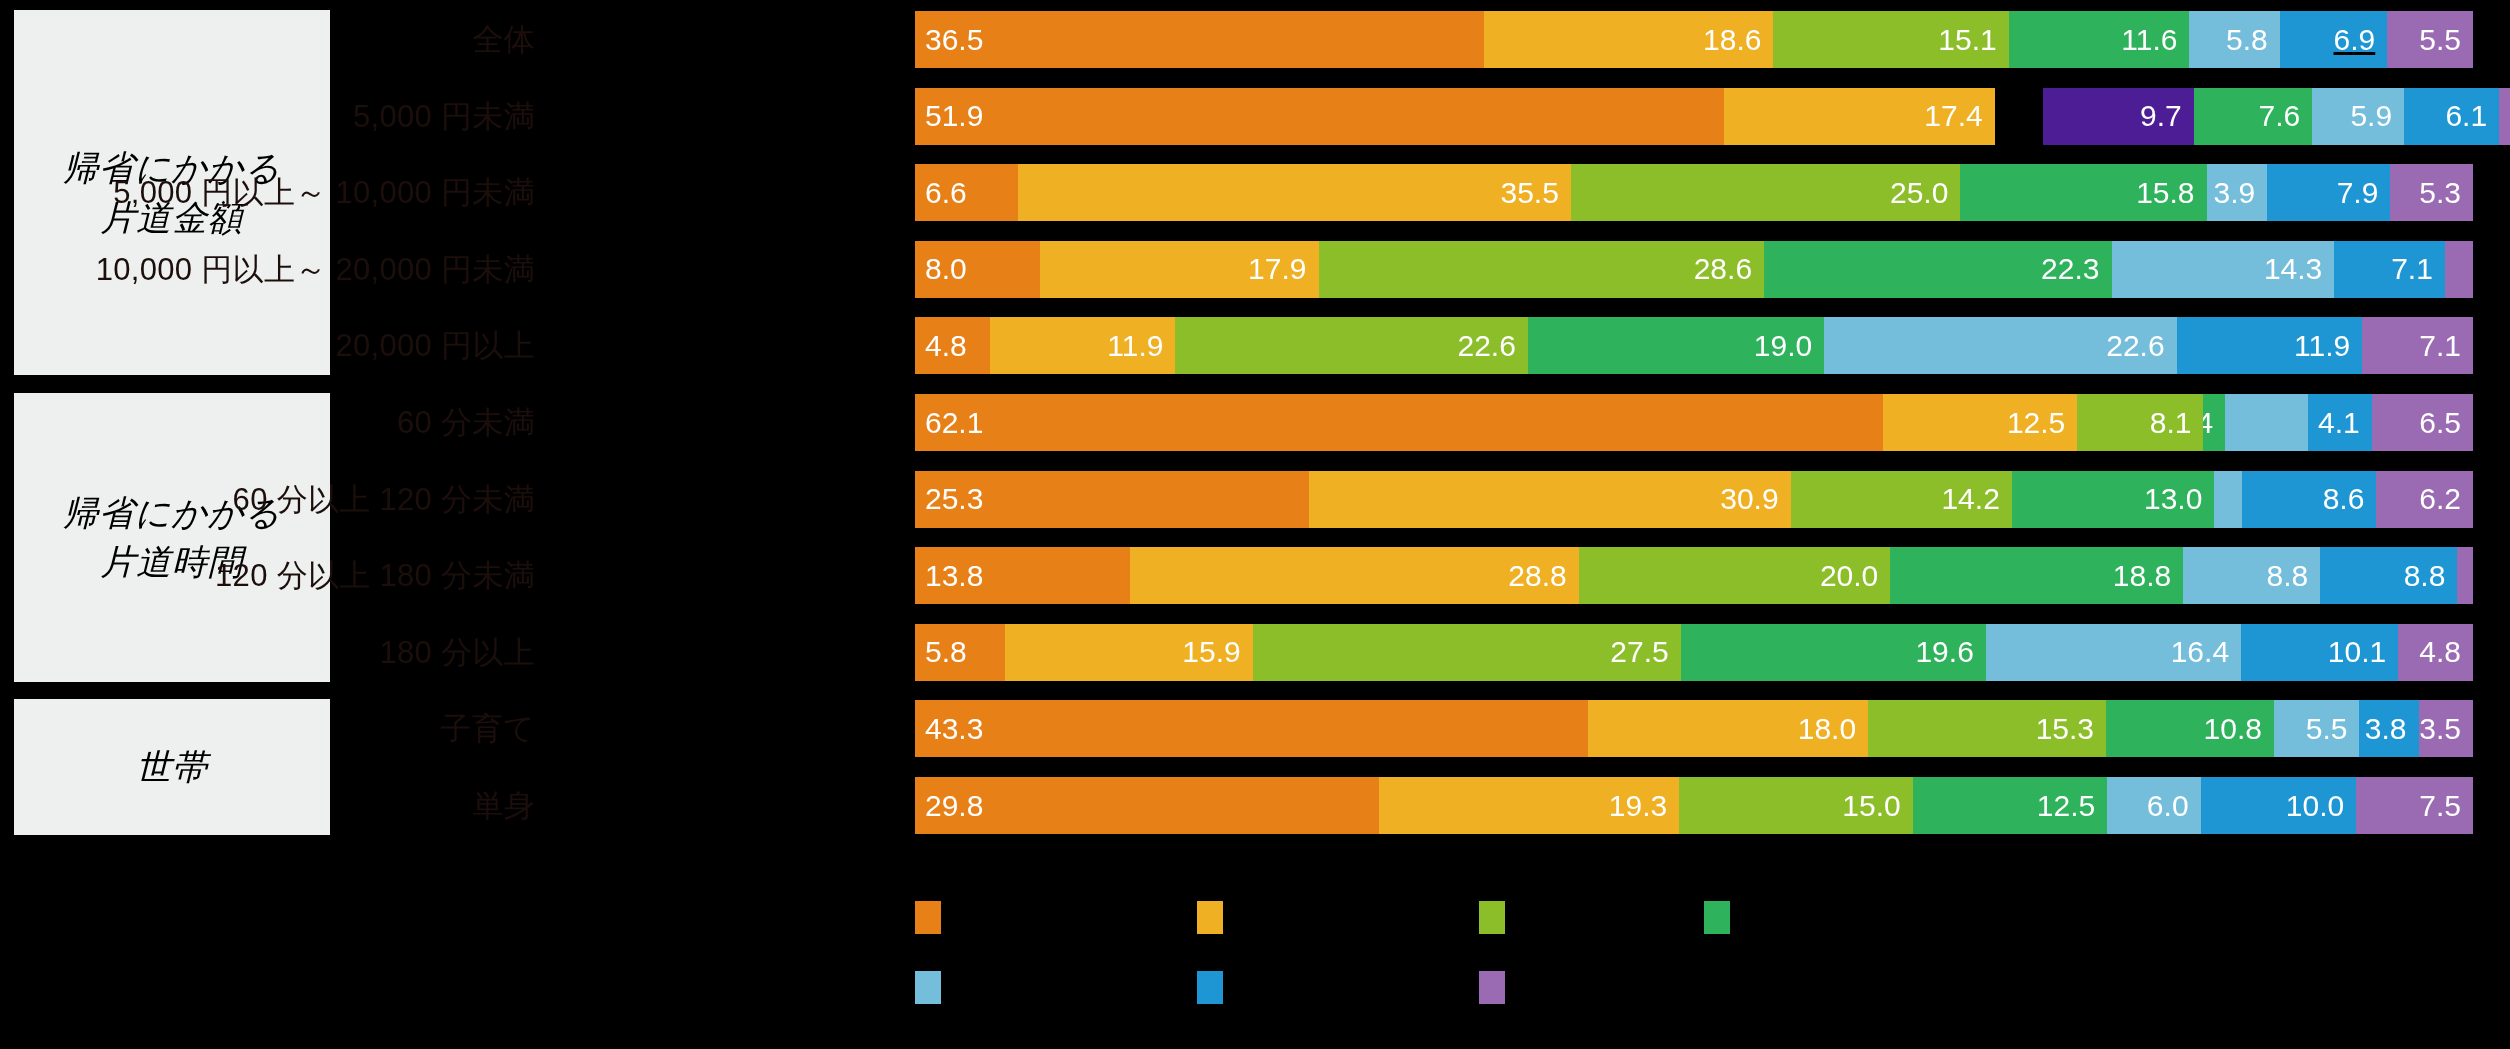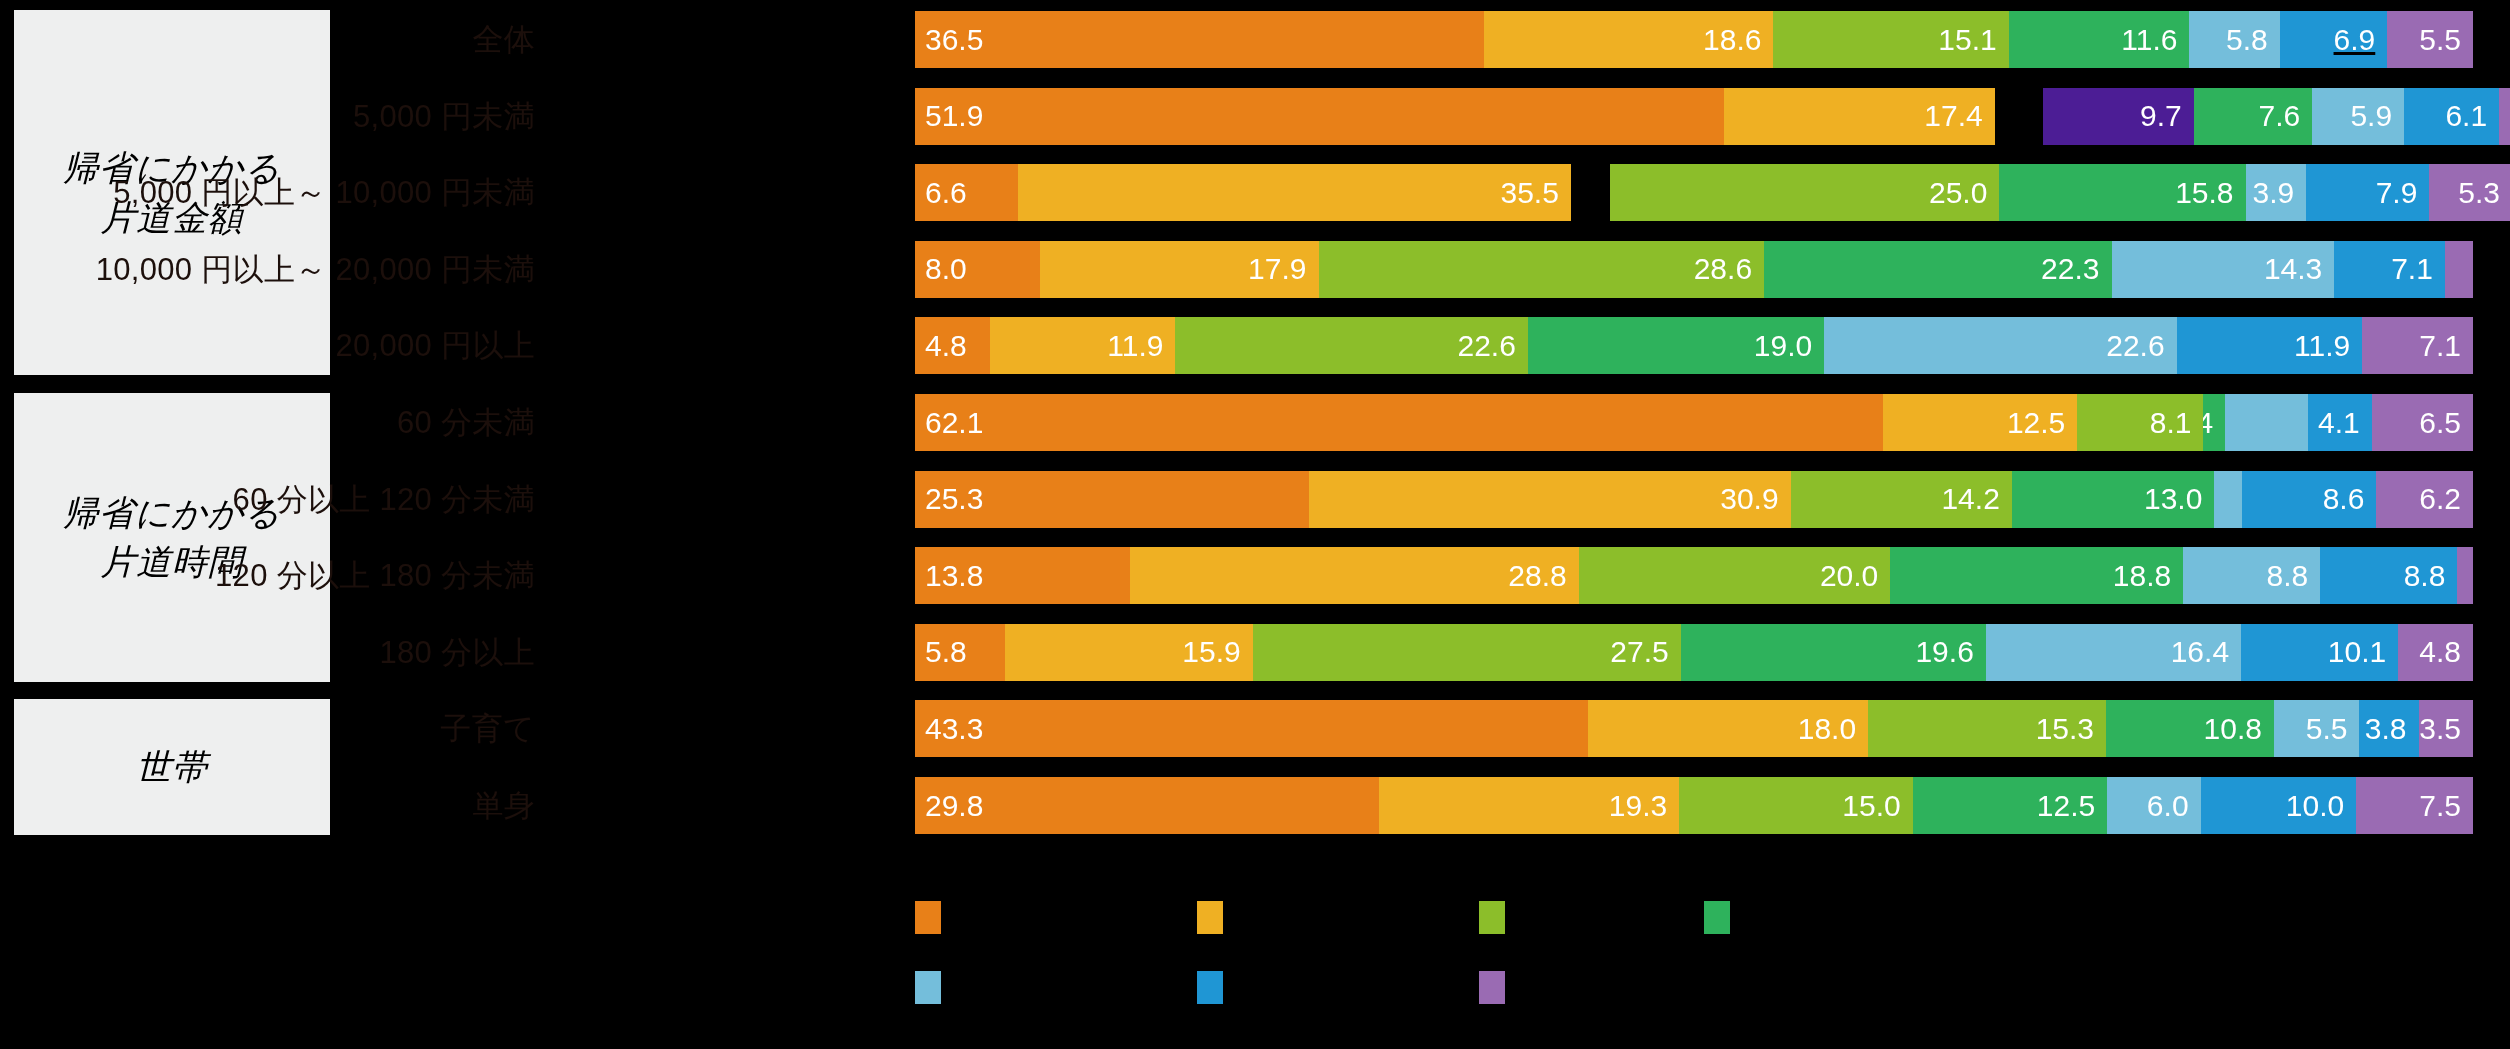--- a/index.html
+++ b/index.html
@@ -197,21 +197,21 @@
     </div>
     <div class="row" style="top: 164.2px;">
       <div class="row-label">5,000 円以上～ 10,000 円未満</div>
       <div class="bar">
         <div class="seg first" style="background: rgb(232, 128, 24); flex: 0 0 6.6%;">
           <span class="seg-val">6.6</span>
         </div>
         <div class="seg rest" style="background: rgb(239, 176, 35); flex: 0 0 35.5%;">
           <span class="seg-val">35.5</span>
         </div>
-        <div class="seg rest" style="background: rgb(140, 190, 42); flex: 0 0 25%; margin-left: 39px;">
+        <div class="seg rest" style="background: rgb(140, 190, 42); flex: 0 0 25%;">
           <span class="seg-val">25.0</span>
         </div>
         <div class="seg rest" style="background: rgb(46, 178, 92); flex: 0 0 15.8%;">
           <span class="seg-val">15.8</span>
         </div>
         <div class="seg rest" style="background: rgb(116, 190, 219); flex: 0 0 3.9%;">
           <span class="seg-val">3.9</span>
         </div>
         <div class="seg rest" style="background: rgb(31, 150, 212); flex: 0 0 7.9%;">
           <span class="seg-val">7.9</span>

